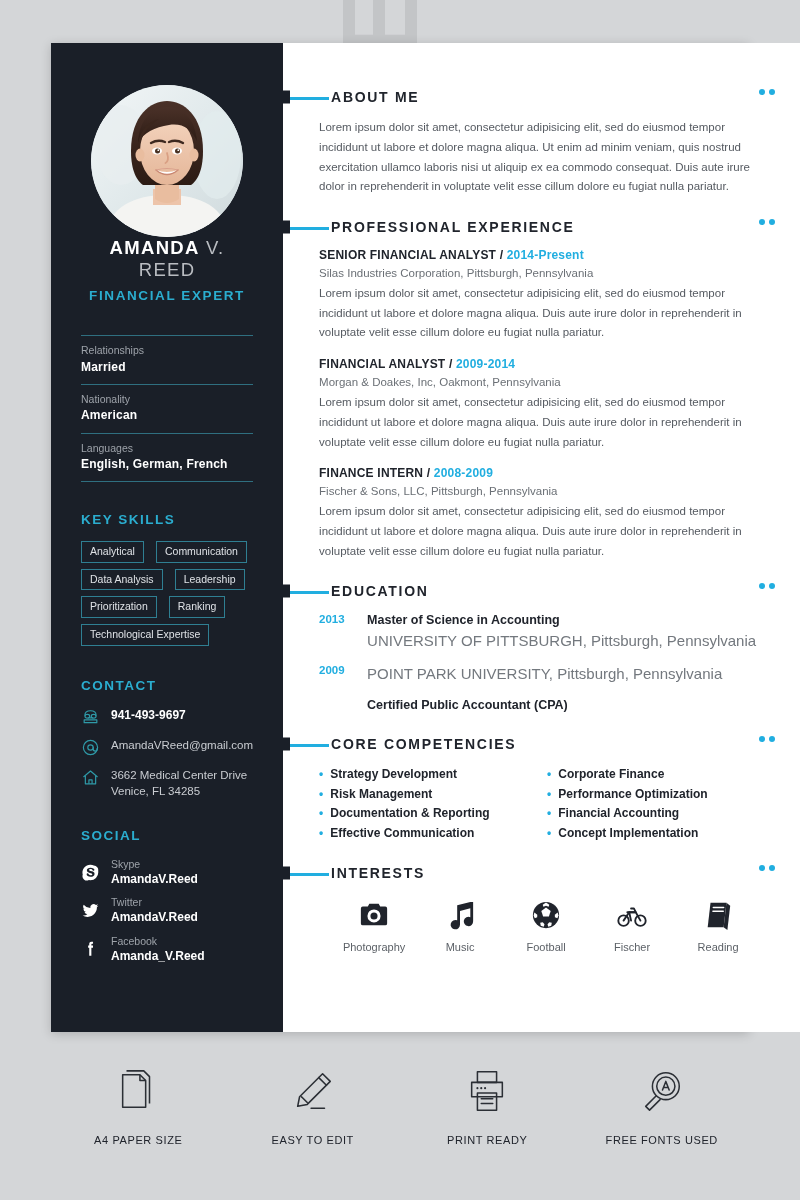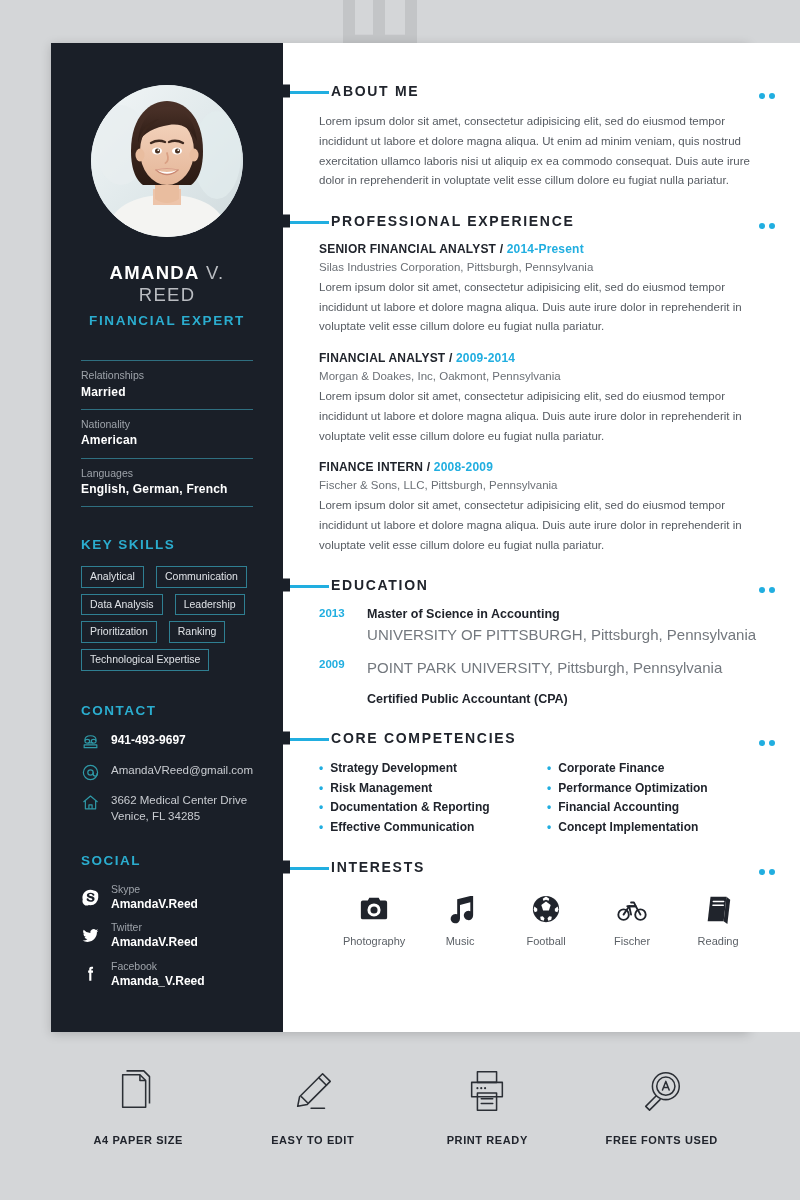--- a/index.html
+++ b/index.html
@@ -60,21 +60,20 @@
     height: 152px;
     border-radius: 50%;
     overflow: hidden;
     background: #dfe6ea;
     position: relative;
   }
   .photo svg { display: block; width: 100%; height: 100%; }
 
   .name-block {
     text-align: center;
-    margin-top: 25px;
   }
   .name {
     font-size: 18.5px;
     letter-spacing: 1.3px;
     line-height: 1.2;
   }
   .name .first { font-weight: bold; color: #ffffff; }
   .name .last { font-weight: normal; color: #b9bcc1; }
   .role {
     margin-top: 7px;
@@ -179,23 +178,24 @@
     flex: 1;
     background: #ffffff;
     padding: 40px 32px 0 36px;
     position: relative;
   }
 
   .section { margin-bottom: 22px; }
 
   .sec-head {
     display: flex;
-    align-items: flex-end;
+    align-items: flex-start;
     position: relative;
     margin-bottom: 13px;
+    margin-top: 6px;
   }
   .sec-rule {
     position: absolute;
     left: -36px;
     top: 50%;
     width: 46px;
     height: 3px;
     background: #21aee0;
   }
   .sec-tick {
@@ -333,21 +333,21 @@
     align-items: center;
   }
   .feature-icon {
     width: 46px; height: 46px;
     color: #2b2f35;
     margin-bottom: 20px;
   }
   .feature-icon svg { width: 100%; height: 100%; display: block; }
   .feature-label {
     font-size: 11px;
-    font-weight: bold;
+    font-weight: normal;
     letter-spacing: 0.6px;
     color: #20242c;
   }
 </style>
 </head>
 <body>
 
 <div class="watermark">FINANCIAL EXPERT</div>
 
 <div class="page">

